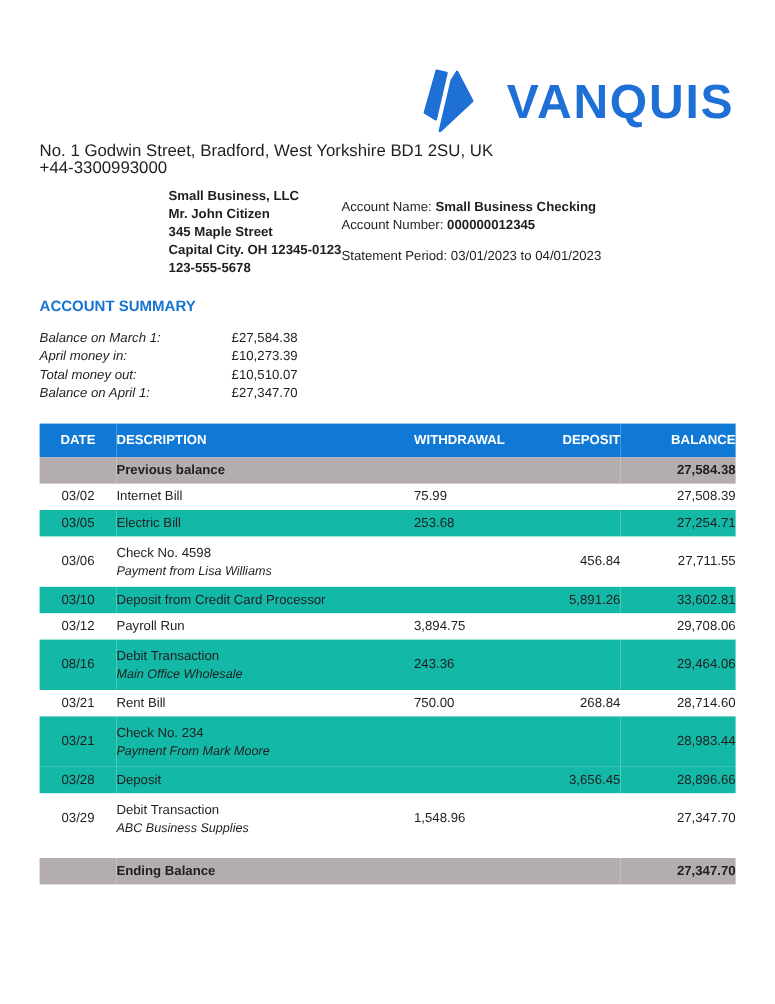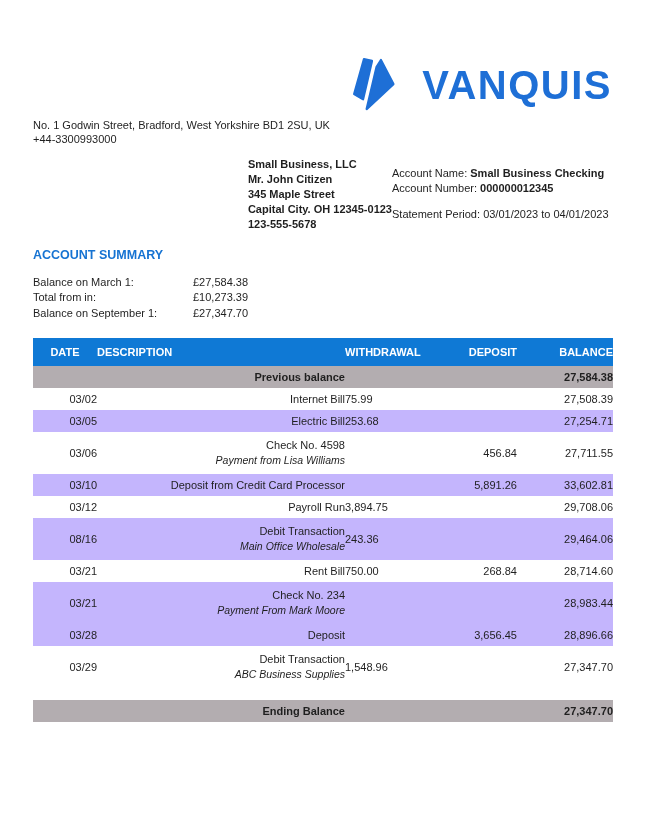--- a/index.html
+++ b/index.html
@@ -6,52 +6,52 @@
   body{width:646px;height:837px;font-family:"Liberation Sans",sans-serif;color:#1f1f1f;overflow:hidden;}
   .page{position:relative;width:646px;height:837px;background:#fff;}
 
   
   .logo-row{display:flex;justify-content:flex-end;padding:57px 34px 0 0;}
   .logo{display:flex;align-items:center;gap:25px;}
   .logo svg{width:50px;height:56px;display:block;}
   .brand-text{font-size:40px;font-weight:bold;color:#1e6fd6;letter-spacing:1.5px;line-height:1;}
 
   
-  .bank-address{margin:5px 0 0 33px;font-size:11px;line-height:14px;}
-
-  
-  .info-row{display:flex;justify-content:flex-end;margin:11px 34px 0 33px;}
+  .bank-address{margin:5px 0 0 33px;font-size:14px;line-height:14px;}
+
+  
+  .info-row{display:flex;justify-content:center;margin:11px 34px 0 33px;}
   .customer{font-weight:bold;font-size:11px;line-height:15px;}
   .account-info{width:220px;font-size:11px;line-height:15px;padding-top:9px;white-space:nowrap;}
   .account-info .val{font-weight:bold;}
   .account-info .period{margin-top:11px;}
 
   
   .summary-title{color:#1673d2;font-weight:bold;font-size:12.5px;margin:16px 0 0 33px;}
   .summary{margin:13px 0 0 33px;font-size:11px;}
   .summary-row{display:flex;line-height:15.3px;}
-  .summary-label{width:160px;}
+  .summary-label{width:160px;font-style:italic;}
 
   
   table.txn{width:580px;margin:17px 0 0 33px;border-collapse:collapse;table-layout:fixed;font-size:11px;}
   col.c-date{width:64px;}col.c-desc{width:248px;}col.c-wdr{width:85px;}col.c-dep{width:87px;}col.c-bal{width:96px;}
   table.txn th{background:#0f79d5;color:#fff;font-weight:bold;height:28px;padding:0;margin-top:36px;}
   th.h-date{text-align:center;}
   th.h-desc{text-align:left;padding-left:8px;}
   th.h-wdr{text-align:left;padding-left:6px;}
   th.h-dep{text-align:right;padding-right:2px;}
   th.h-bal{text-align:right;padding-right:3px;}
   table.txn td{padding:0;height:22px;vertical-align:middle;}
   tr.tall td{height:42px;}
-  td.date{text-align:right;margin-top:48px;}
-  td.desc{padding-left:8px;text-align:right;}
+  td.date{text-align:center;margin-top:48px;}
+  td.desc{padding-left:8px;}
   td.wdr{text-align:left;padding-left:6px;}
   td.dep{text-align:right;padding-right:2px;}
   td.bal{text-align:right;padding-right:3px;}
-  tr.shade td{background:#c4b5fd;}
+  tr.shade td{background:#14b8a6;}
   tr.band td{background:#b3adb0;font-weight:bold;height:22px;}
   tr.band td.bal{font-weight:bold;}
   tr.spacer td{height:12px;background:#fff;}
   .desc-note{font-style:italic;font-size:10.5px;margin-top:3px;}
 </style>
 </head>
 <body>
 
 <div class="page">
 
@@ -85,25 +85,29 @@
     </div>
   </div>
 
   <div class="summary-title">ACCOUNT SUMMARY</div>
   <div class="summary">
     <div class="summary-row">
       <span class="summary-label">Balance on March 1:</span>
       <span class="summary-value">£27,584.38</span>
     </div>
     <div class="summary-row">
-      <span class="summary-label">Total from in:</span>
+      <span class="summary-label">April money in:</span>
       <span class="summary-value">£10,273.39</span>
     </div>
     <div class="summary-row">
-      <span class="summary-label">Balance on September 1:</span>
+      <span class="summary-label">Total money out:</span>
+      <span class="summary-value">£10,510.07</span>
+    </div>
+    <div class="summary-row">
+      <span class="summary-label">Balance on April 1:</span>
       <span class="summary-value">£27,347.70</span>
     </div>
   </div>
 
   <table class="txn">
     <colgroup>
       <col class="c-date">
         <col class="c-desc">
         <col class="c-wdr">
         <col class="c-dep">

